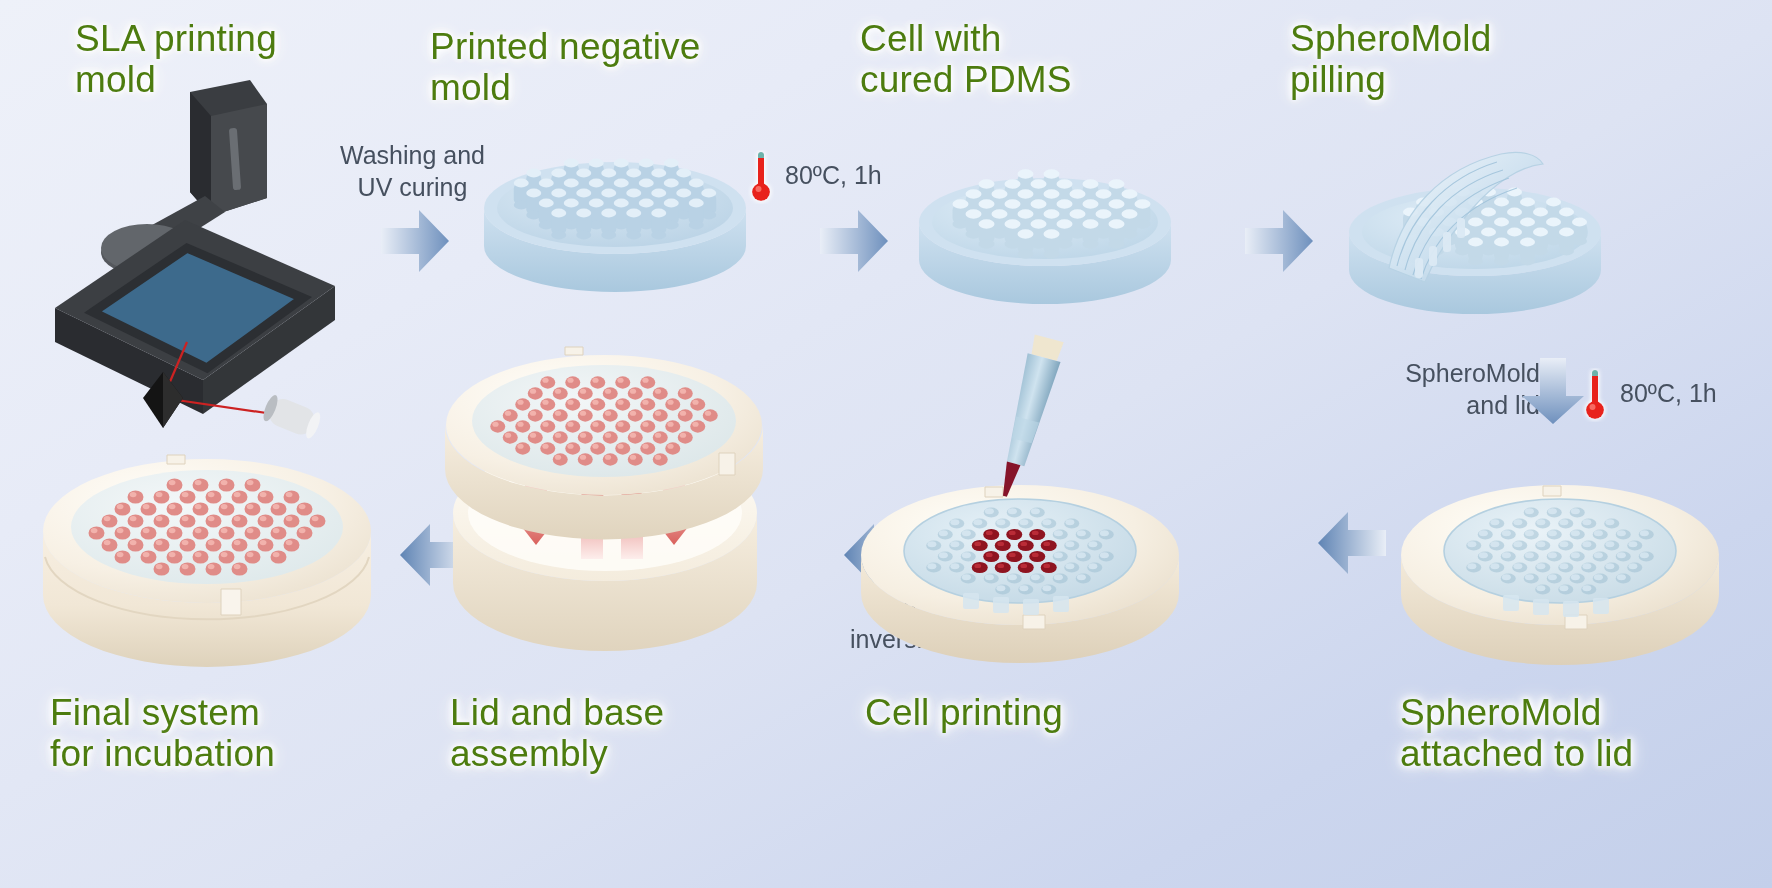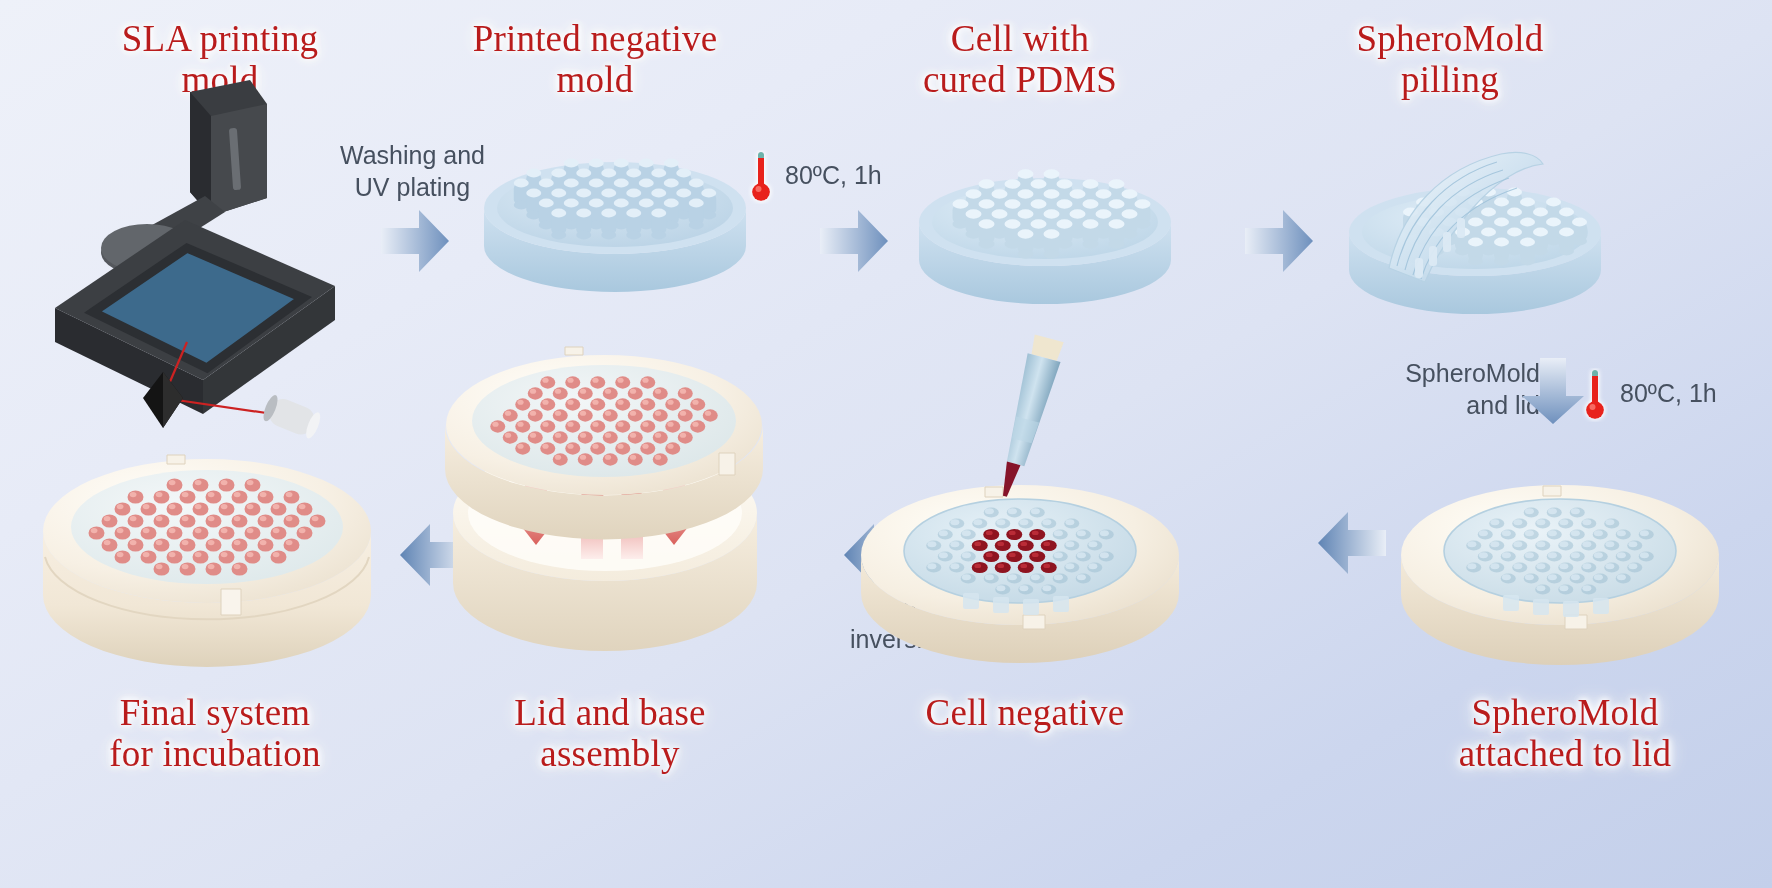--- a/index.html
+++ b/index.html
@@ -7,23 +7,23 @@
   html,body { width:1772px; height:888px; overflow:hidden; }
   body {
     font-family:"Liberation Sans", sans-serif;
     background:linear-gradient(150deg,#eef1f9 0%,#e7ebf7 28%,#dde3f3 55%,#ccd6ee 80%,#c3cfea 100%);
     position:relative;
   }
   #stage { position:absolute; inset:0; }
 
   
   .title {
-    position:absolute; text-align:center;
-    font-family:Liberation Serif, serif;
-    font-size:37px; line-height:1.12; color:#b91c1c;
+    position:absolute; text-align:left;
+    font-family:Liberation Sans, sans-serif;
+    font-size:37px; line-height:1.12; color:#4d7c0f;
     letter-spacing:.2px; white-space:pre-line;
     text-shadow:0 0 9px #fff,0 0 9px #fff,0 0 16px #fff,0 0 22px #fff,0 0 5px #fff;
   }
   .plabel {
     position:absolute; text-align:center;
     font-family:"Liberation Sans", sans-serif;
     font-size:25px; line-height:1.26; color:#46505f;
     white-space:pre-line;
   }
 
@@ -38,37 +38,37 @@
   .node { position:absolute; }
   .node svg { display:block; overflow:visible; }
 </style>
 </head>
 <body>
 
 <div id="stage">
 
   <div class="title" style="left:75px; top:18px; width:290px;">SLA printing
 mold</div>
-  <div class="title" style="left:430px; top:18px; width:330px;">Printed negative
+  <div class="title" style="left:430px; top:26px; width:330px;">Printed negative
 mold</div>
   <div class="title" style="left:860px; top:18px; width:320px;">Cell with
 cured PDMS</div>
   <div class="title" style="left:1290px; top:18px; width:320px;">SpheroMold
 pilling</div>
 
   <div class="title" style="left:450px; top:692px; width:320px;">Lid and base
 assembly</div>
   <div class="title" style="left:50px; top:692px; width:330px;">Final system
 for incubation</div>
-  <div class="title" style="left:865px; top:692px; width:320px;">Cell negative</div>
+  <div class="title" style="left:865px; top:692px; width:320px;">Cell printing</div>
   <div class="title" style="left:1400px; top:692px; width:330px;">SpheroMold
 attached to lid</div>
 
   <div class="plabel" style="left:320px; top:140px; width:185px;">Washing and
-UV plating</div>
+UV curing</div>
 
   <div class="plabel" style="left:785px; top:160px; width:130px; text-align:left;">80ºC, 1h</div>
 
   <div class="plabel" style="left:1375px; top:358px; width:165px; text-align:right;">SpheroMold
 and lid</div>
 
   <div class="plabel" style="left:1620px; top:378px; width:130px; text-align:left;">80ºC, 1h</div>
 
 
   <div class="plabel" style="left:845px; top:592px; width:110px;">Lid

